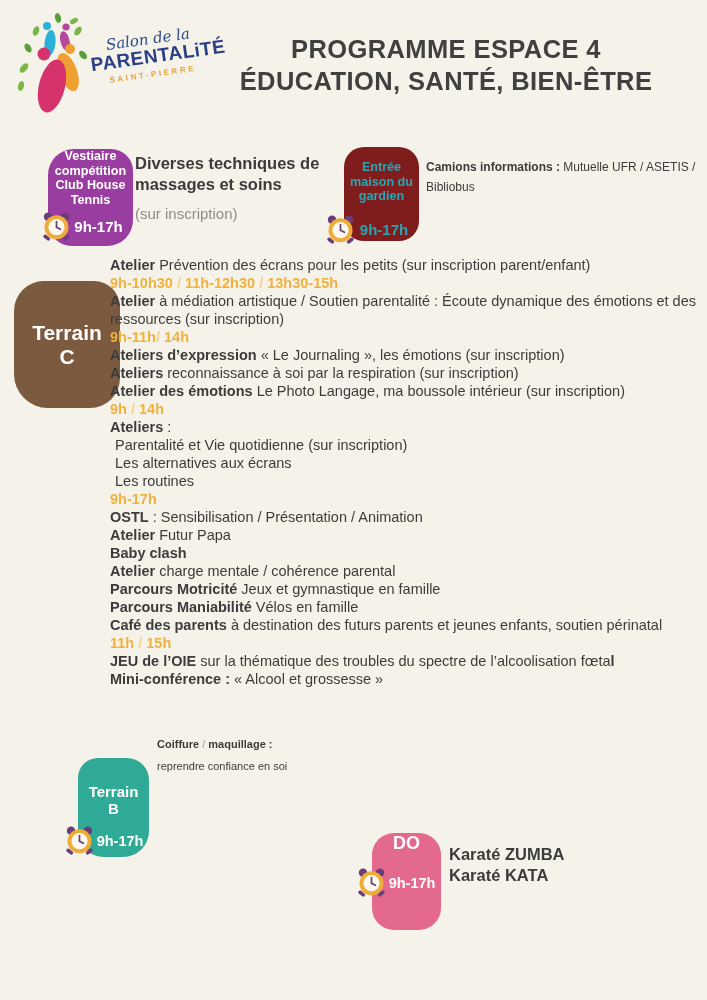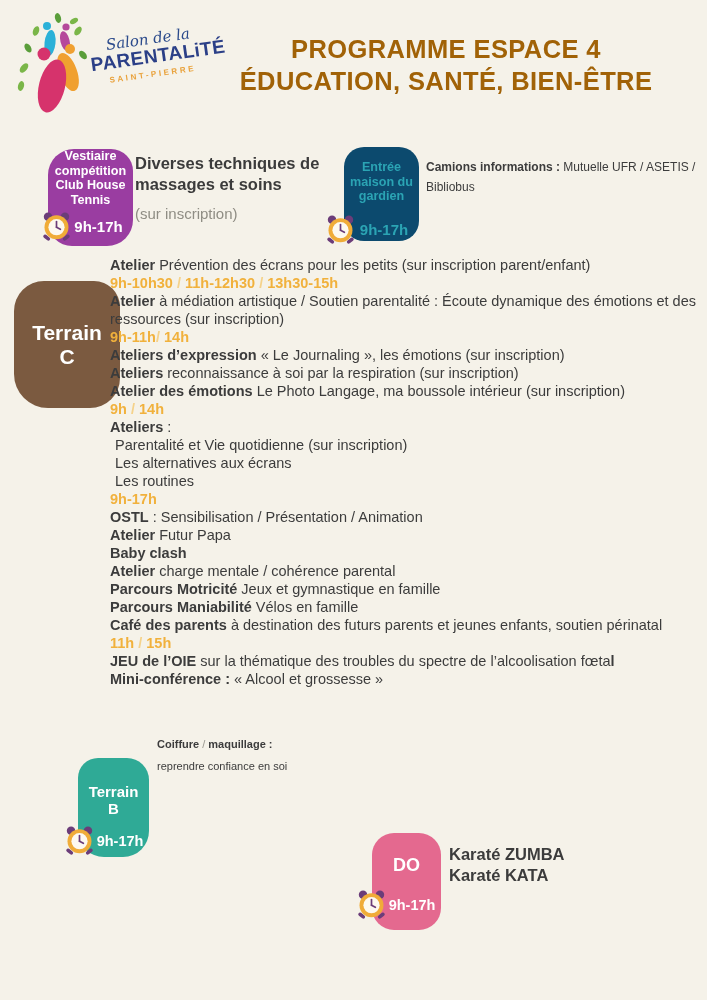--- a/index.html
+++ b/index.html
@@ -8,52 +8,52 @@
 
   
   .logo{position:absolute;left:10px;top:10px;width:200px;height:110px;}
   .logo-art{position:absolute;left:2px;top:2px;}
   .logo-text{position:absolute;left:80px;top:20px;width:120px;text-align:center;transform:rotate(-8deg);}
   .logo-script{font-family:"DejaVu Serif",serif;font-style:italic;color:#2b4a8b;font-size:15px;}
   .logo-name{color:#2b3f87;font-weight:bold;font-size:19px;letter-spacing:.5px;margin-top:-2px;}
   .logo-place{color:#e9a23b;font-size:8px;letter-spacing:2.6px;margin-top:2px;font-weight:bold;}
 
   .title{position:absolute;left:200px;top:33px;width:492px;text-align:center;
-         color:#a16207;font-weight:bold;font-size:25.5px;line-height:32px;letter-spacing:.4px;}
+         color:#404040;font-weight:bold;font-size:25.5px;line-height:32px;letter-spacing:.4px;}
 
   
   .badge{position:absolute;box-sizing:border-box;text-align:center;}
   .badge-lines{font-weight:bold;}
   .time-row{display:flex;align-items:center;justify-content:center;font-weight:bold;}
   .clock-slot{display:inline-block;width:31px;height:33px;flex:0 0 31px;}
 
   .badge-v{left:48px;top:149px;width:85px;height:97px;background:#9a3da1;color:#fff;
            border-radius:26px 22px 26px 24px;padding-top:0;}
   .badge-v .badge-lines{font-size:12.6px;line-height:14.6px;}
   .badge-v .time-row{margin-top:3px;font-size:15px;}
   .badge-v .clock-slot{margin-left:-17px;margin-right:2px;}
 
-  .badge-e{left:344px;top:147px;width:75px;height:94px;background:#0c4a6e;color:#2ba4b4;
+  .badge-e{left:344px;top:147px;width:75px;height:94px;background:#7f1d1d;color:#2ba4b4;
            border-radius:20px;padding-top:13px;}
   .badge-e .badge-lines{font-size:12.6px;line-height:14.6px;}
   .badge-e .time-row{margin-top:9px;font-size:15px;}
   .badge-e .clock-slot{margin-left:-30px;margin-right:4px;}
 
   .badge-c{left:14px;top:281px;width:106px;height:127px;background:#7b5a40;color:#fff;
            border-radius:30px 26px 30px 34px;display:flex;flex-direction:column;
            align-items:center;justify-content:center;font-size:21px;font-weight:bold;line-height:24px;}
 
   .badge-b{left:78px;top:758px;width:71px;height:99px;background:#2faa96;color:#fff;
            border-radius:20px 22px 26px 26px;padding-top:25px;}
   .badge-b .badge-lines{font-size:15px;line-height:17px;}
   .badge-b .time-row{margin-top:7px;font-size:14.5px;}
   .badge-b .clock-slot{margin-left:-20px;margin-right:2px;}
 
   .badge-do{left:372px;top:833px;width:69px;height:97px;background:#e4698f;color:#fff;
-            border-radius:22px;padding-top:22px;}
+            border-radius:22px;}
   .badge-do .badge-lines{font-size:18px;line-height:20px;}
   .badge-do .time-row{margin-top:13px;font-size:14.5px;}
   .badge-do .clock-slot{margin-left:-22px;margin-right:2px;}
 
   
   .desc-v{position:absolute;left:135px;top:153px;width:192px;}
   .desc-v .desc-title{font-weight:bold;font-size:16.5px;line-height:20.5px;color:#3b3b3b;}
   .desc-v .desc-note{font-size:15px;color:#8f8d84;margin-top:11px;}
   .desc-e{position:absolute;left:426px;top:158px;width:278px;font-size:12px;line-height:19.5px;}
   .desc-b{position:absolute;left:157px;top:734px;width:280px;font-size:11px;line-height:21.5px;}

